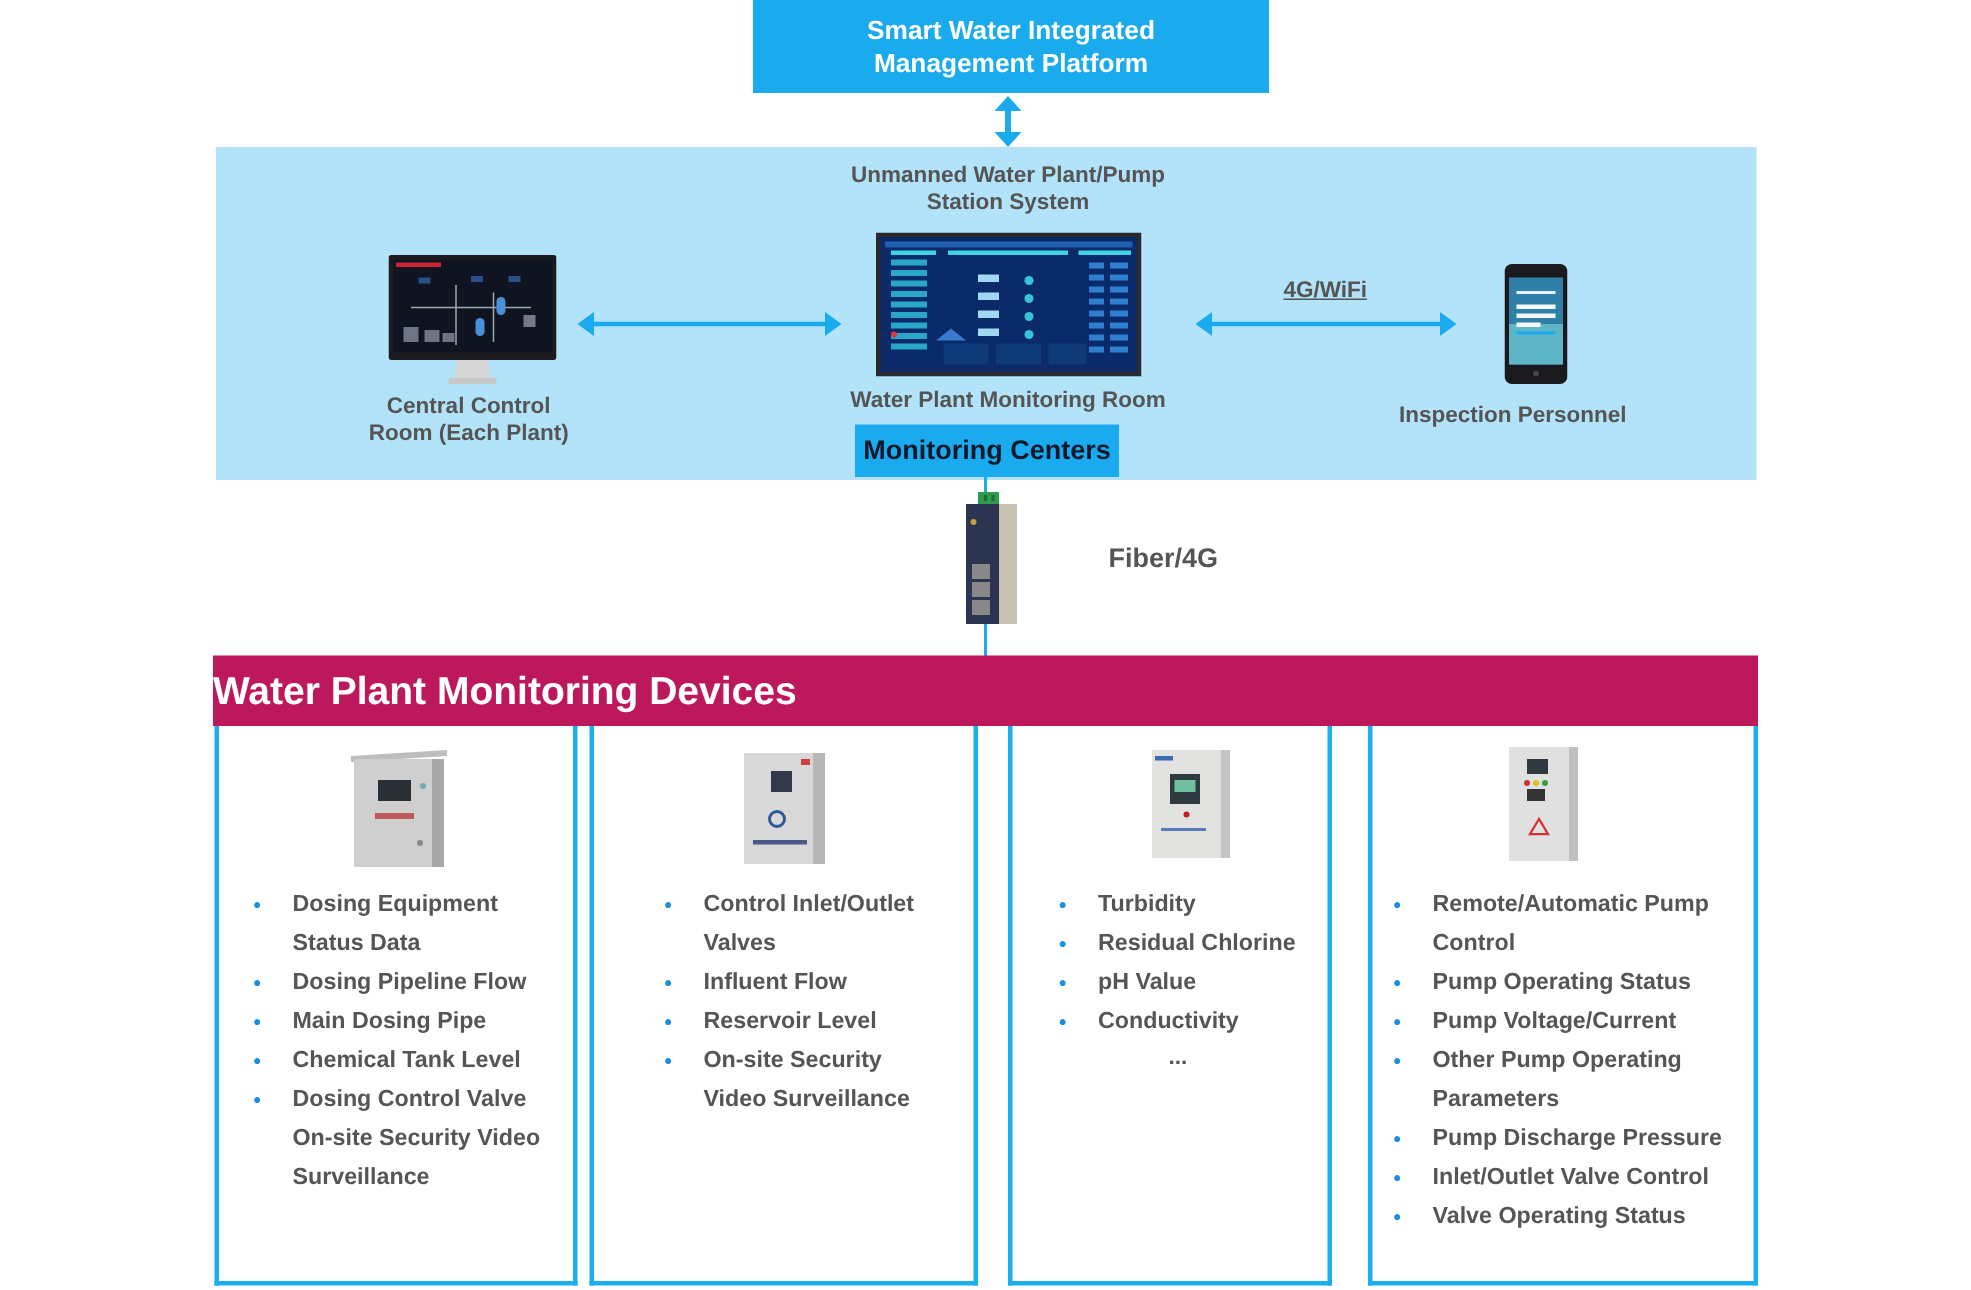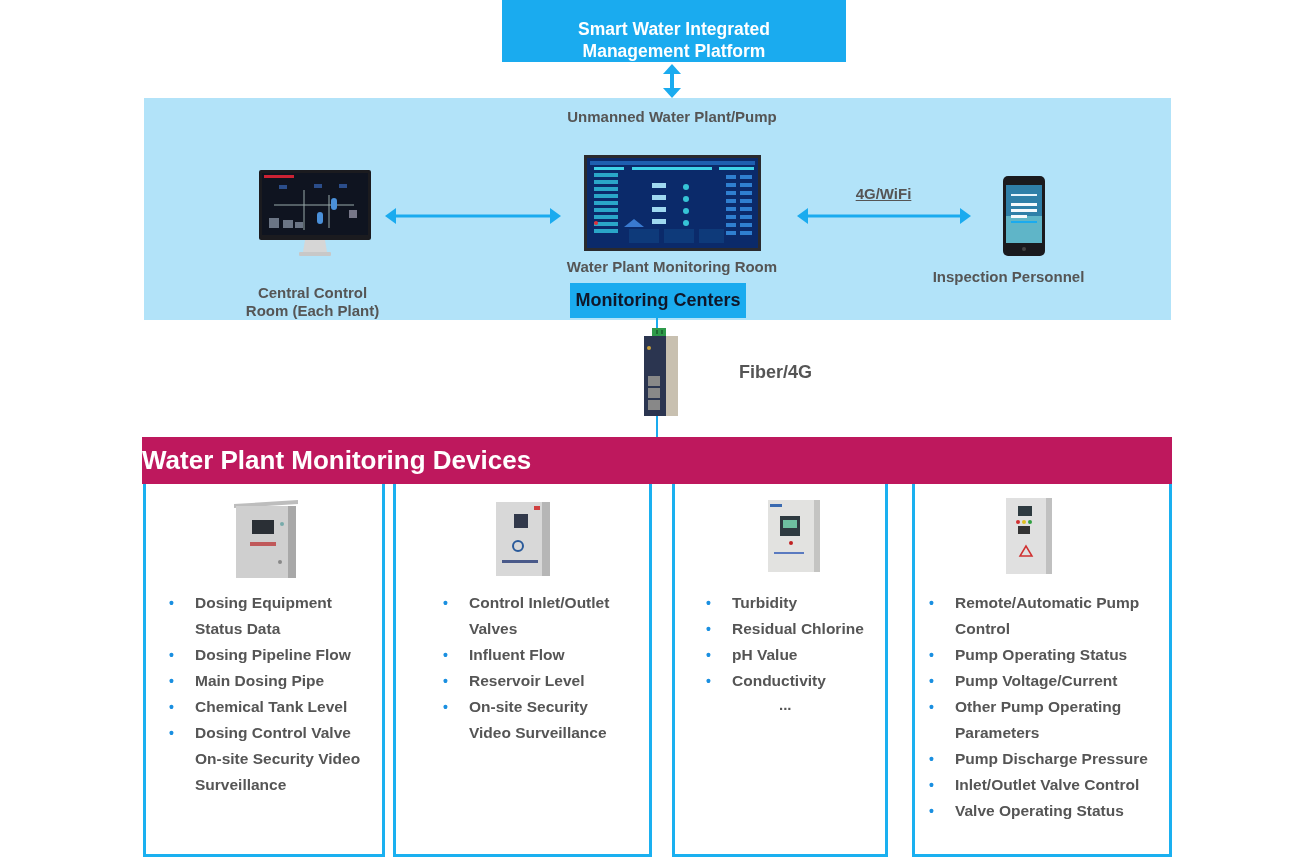--- a/index.html
+++ b/index.html
@@ -4,21 +4,21 @@
 <style>
   html, body { margin:0; padding:0; background:#ffffff; }
   body { width:1314px; height:860px; position:relative; overflow:hidden;
          font-family:"Liberation Sans", sans-serif; color:#555555; }
   .abs { position:absolute; }
   .bold { font-weight:bold; }
 
   
   #platform { left:502px; top:0; width:344px; height:62px; background:#1aabef;
               color:#fff; font-size:17.5px; line-height:22px; text-align:center;
-              display:flex; flex-direction:column; justify-content:flex-end; }
+              display:flex; flex-direction:column; justify-content:center; }
 
   
   #mon-panel { left:144px; top:98px; width:1027px; height:222px; background:#b2e3f9; }
 
   .lbl { font-size:15px; font-weight:bold; color:#555; text-align:center; line-height:18px; }
 
   #mc-box { left:570px; top:283px; width:176px; height:35px; background:#1aabef; color:#0f172a;
             font-size:18px; font-weight:bold; text-align:center; line-height:35px; }
 
   
@@ -43,20 +43,21 @@
 <svg class="abs" style="left:662px;top:62px;" width="20" height="38">
   <polygon points="10,2 1,12 19,12" fill="#1aabef"></polygon>
   <rect x="8" y="11" width="4" height="16" fill="#1aabef"></rect>
   <polygon points="10,36 1,26 19,26" fill="#1aabef"></polygon>
 </svg>
 
 <div id="mon-panel" class="abs"></div>
 
 <div class="abs lbl" style="left:540px;top:108px;width:264px;">
   <div>Unmanned Water Plant/Pump</div>
+  <div>Station System</div>
 </div>
 
 <div class="abs" style="left:259px;top:170px;width:112px;height:90px;">
   <svg width="112" height="90">
     <rect x="0" y="0" width="112" height="70" rx="2" fill="#1b1b1f"></rect>
     <rect x="3" y="3" width="106" height="62" fill="#0f1420"></rect>
     <rect x="5" y="5" width="30" height="3" fill="#c23"></rect>
     <line x1="15" y1="35" x2="95" y2="35" stroke="#9aa" stroke-width="1"></line>
     <line x1="45" y1="20" x2="45" y2="60" stroke="#9aa" stroke-width="1"></line>
     <line x1="70" y1="25" x2="70" y2="58" stroke="#9aa" stroke-width="1"></line>
@@ -66,21 +67,21 @@
     <rect x="72" y="28" width="6" height="12" rx="3" fill="#4a90d9"></rect>
     <rect x="58" y="42" width="6" height="12" rx="3" fill="#4a90d9"></rect>
     <rect x="90" y="40" width="8" height="8" fill="#778"></rect>
     <rect x="20" y="15" width="8" height="4" fill="#2b4d8a"></rect>
     <rect x="55" y="14" width="8" height="4" fill="#2b4d8a"></rect>
     <rect x="80" y="14" width="8" height="4" fill="#2b4d8a"></rect>
     <polygon points="46,70 66,70 68,82 44,82" fill="#d6d6d6"></polygon>
     <rect x="40" y="82" width="32" height="4" rx="1" fill="#c8c8c8"></rect>
   </svg>
 </div>
-<div class="abs lbl" style="left:220px;top:262px;width:185px;margin-top:22px;">
+<div class="abs lbl" style="left:220px;top:262px;width:185px;">
   <div>Central Control</div>
   <div>Room (Each Plant)</div>
 </div>
 
 <svg class="abs" style="left:383px;top:206px;" width="180" height="20">
   <polygon points="2,10 13,2 13,18" fill="#1aabef"></polygon>
   <rect x="12" y="8.5" width="156" height="3" fill="#1aabef"></rect>
   <polygon points="178,10 167,2 167,18" fill="#1aabef"></polygon>
 </svg>
 

